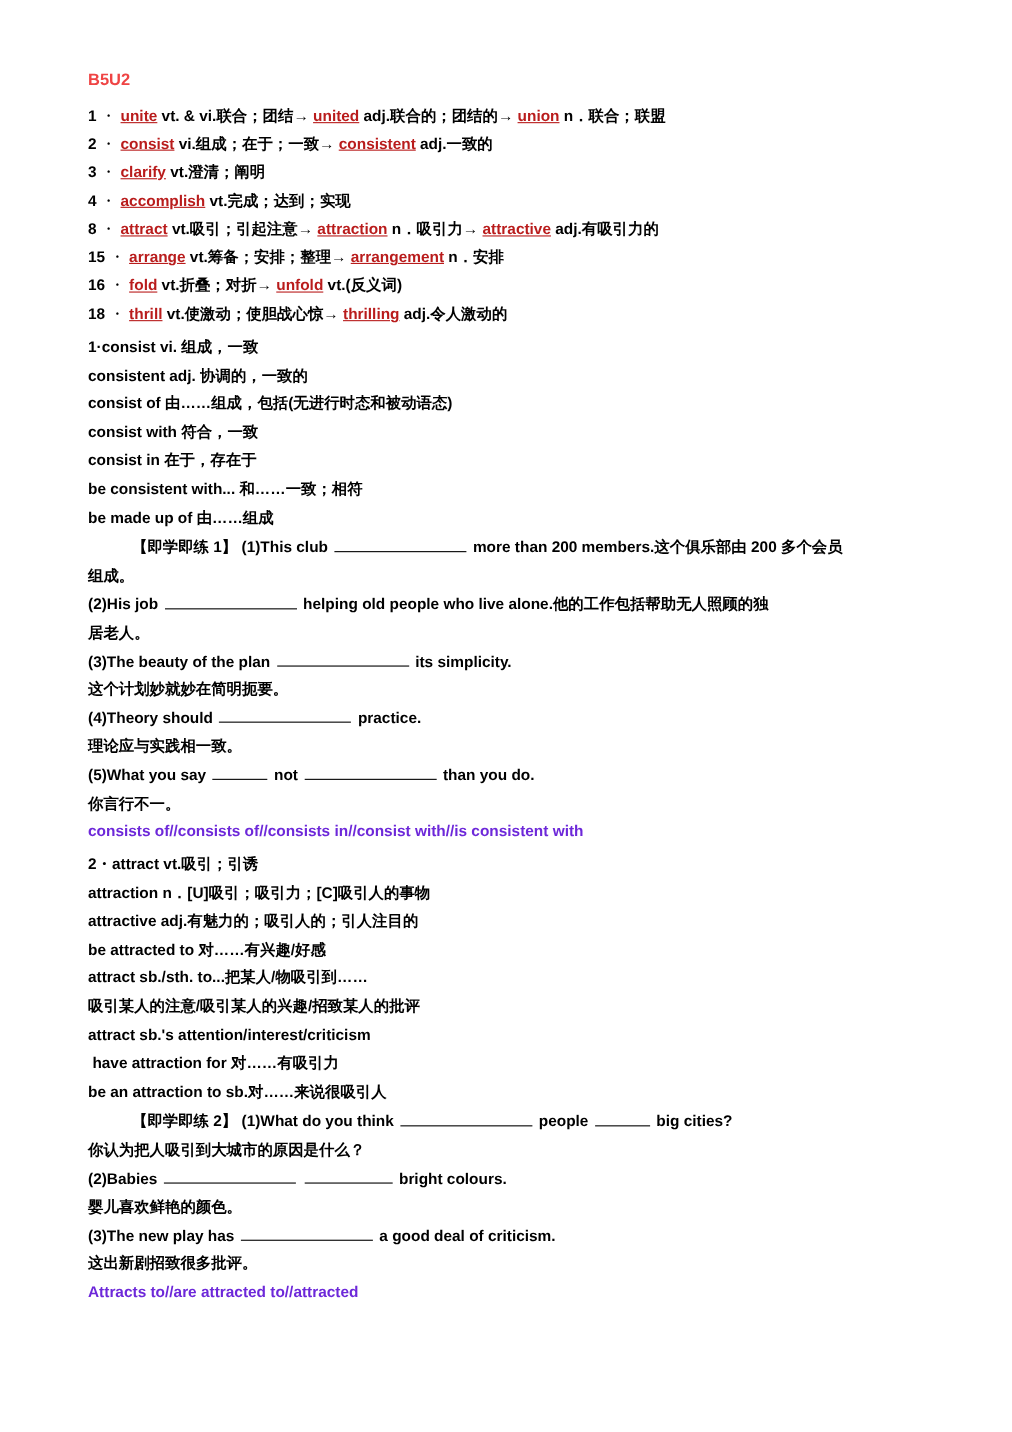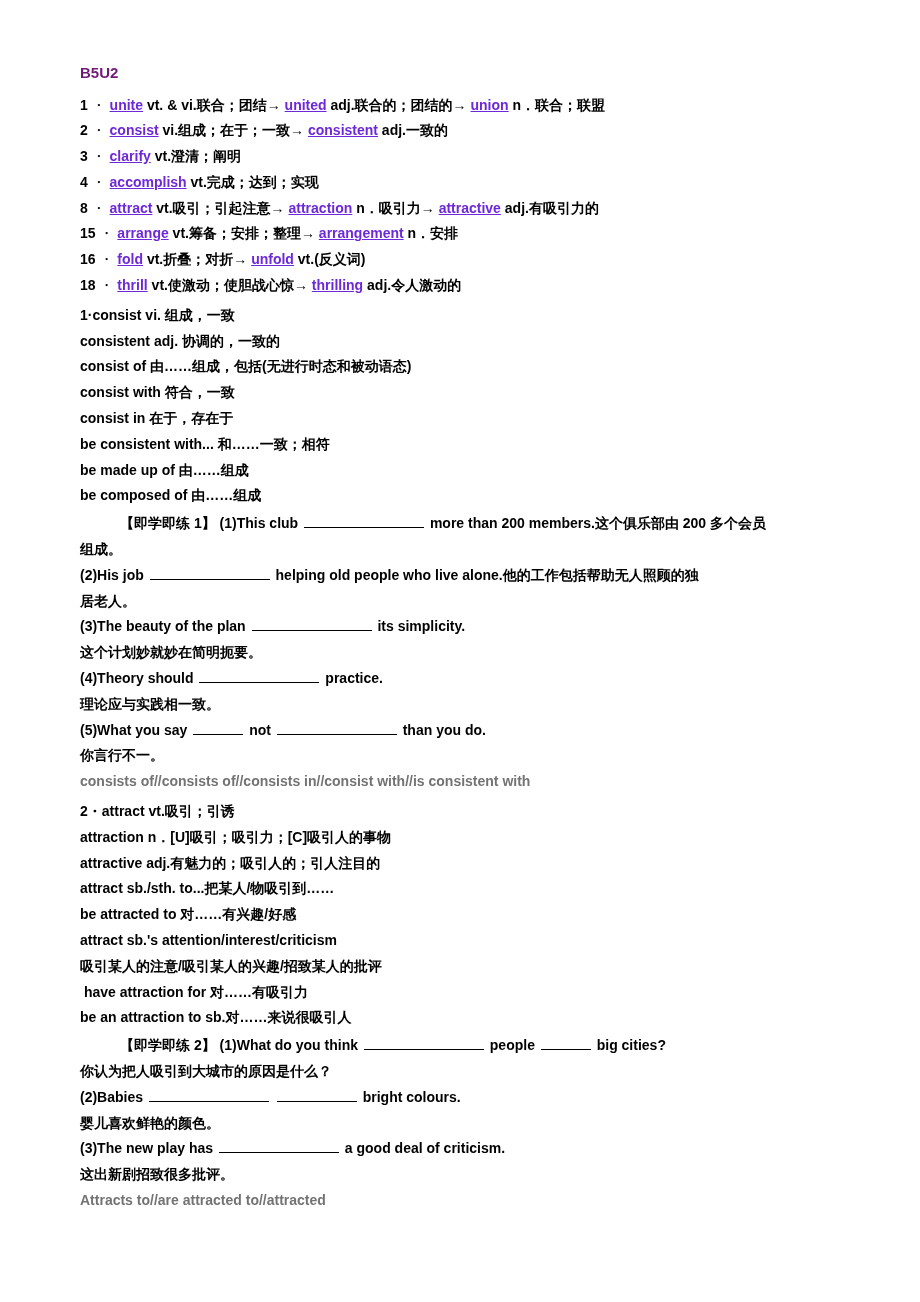--- a/index.html
+++ b/index.html
@@ -9,41 +9,41 @@
     }
     body {
       background: #ffffff;
       font-family: "SimSun", "宋体", "Microsoft YaHei", Arial, sans-serif;
       font-size: 14px;
       color: #000000;
       padding: 60px 60px 60px 80px;
       line-height: 1.7;
     }
     .title {
-      color: #701a75;
+      color: #ef4444;
       font-weight: bold;
       font-size: 15px;
       margin-bottom: 8px;
     }
     .entry-line {
       margin-bottom: 2px;
       display: block;
     }
     .bold {
       font-weight: bold;
     }
     .underline {
       text-decoration: underline;
     }
     .blue-link {
+      color: #b91c1c;
+      text-decoration: underline;
+    }
+    .red-answer {
       color: #6d28d9;
-      text-decoration: underline;
-    }
-    .red-answer {
-      color: #737373;
       font-weight: bold;
     }
     .indent {
       margin-left: 4px;
     }
     .practice-indent {
       margin-left: 40px;
     }
     .blank-long {
       display: inline-block;
@@ -137,21 +137,20 @@
 
 <div style="margin-top: 6px;">
   <div class="bold entry-line">1·consist vi. 组成，一致</div>
   <div class="bold entry-line">consistent adj. 协调的，一致的</div>
 
   <div class="bold entry-line">consist of  由……组成，包括(无进行时态和被动语态)</div>
   <div class="bold entry-line">consist with  符合，一致</div>
   <div class="bold entry-line">consist in  在于，存在于</div>
   <div class="bold entry-line">be consistent with...  和……一致；相符</div>
   <div class="bold entry-line">be made up of  由……组成</div>
-  <div class="bold entry-line">be composed of  由……组成</div>
 
   <div class="entry-line practice-indent" style="margin-top:4px;">
     <span class="bold">【即学即练 1】</span>
     <span class="bold">(1)This club</span>
     <span class="blank-long"></span>
     <span class="bold"> more than 200 members.这个俱乐部由 200 多个会员</span>
   </div>
   <div class="bold entry-line">组成。</div>
 
   <div class="bold entry-line">
@@ -187,24 +186,24 @@
   <div class="entry-line" style="margin-top:2px;">
     <span class="red-answer">consists of//consists of//consists in//consist with//is consistent with</span>
   </div>
 </div>
 
 <div style="margin-top: 6px;">
   <div class="bold entry-line">2・attract vt.吸引；引诱</div>
 
   <div class="bold entry-line">attraction n．[U]吸引；吸引力；[C]吸引人的事物</div>
   <div class="bold entry-line">attractive adj.有魅力的；吸引人的；引人注目的</div>
+  <div class="bold entry-line">be attracted to  对……有兴趣/好感</div>
   <div class="bold entry-line">attract sb./sth. to...把某人/物吸引到……</div>
-  <div class="bold entry-line">be attracted to  对……有兴趣/好感</div>
+  <div class="bold entry-line">吸引某人的注意/吸引某人的兴趣/招致某人的批评</div>
   <div class="bold entry-line">attract sb.'s attention/interest/criticism</div>
-  <div class="bold entry-line">吸引某人的注意/吸引某人的兴趣/招致某人的批评</div>
   <div class="bold entry-line indent">have attraction for  对……有吸引力</div>
   <div class="bold entry-line">be an attraction to sb.对……来说很吸引人</div>
 
   <div class="entry-line practice-indent" style="margin-top:4px;">
     <span class="bold">【即学即练 2】</span>
     <span class="bold">(1)What do you think</span>
     <span class="blank-long"></span>
     <span class="bold"> people</span>
     <span class="blank-short"></span>
     <span class="bold"> big cities?</span>

